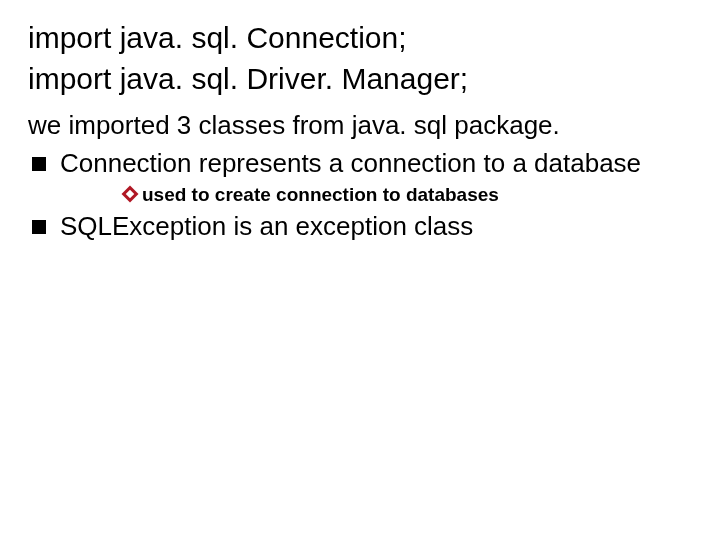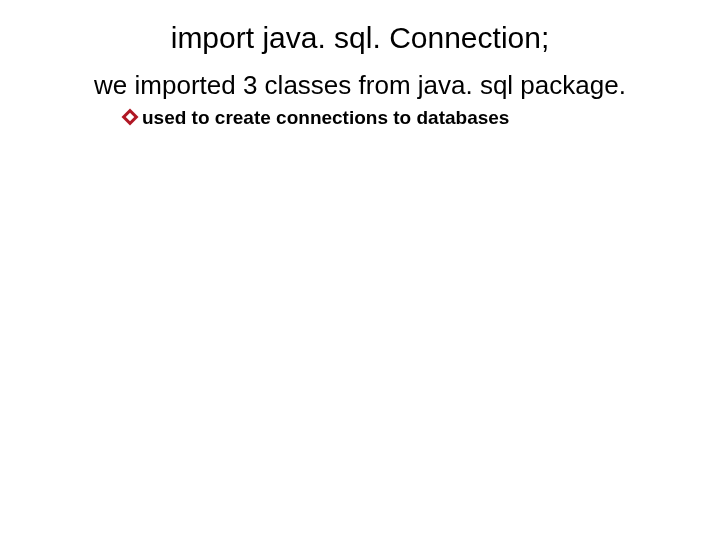--- a/index.html
+++ b/index.html
@@ -7,21 +7,20 @@
     padding: 0;
     background: #ffffff;
     width: 720px;
     height: 540px;
     font-family: Arial, Helvetica, sans-serif;
     color: #000;
     overflow: hidden;
   }
   .slide {
     padding: 18px 28px 18px 28px;
-    text-align: center;
   }
   .import-block {
     font-size: 30px;
     line-height: 1.35;
     margin-bottom: 10px;
   }
   .import-line { white-space: nowrap; }
   .kw-weak { font-weight: 400; }
   .class-bold { font-weight: 400; }
   .explain {
@@ -83,26 +82,37 @@
 </style>
 </head>
 <body>
 
 <div class="slide">
 
   <div class="import-block">
     <div class="import-line">
       <span class="kw-weak">import java. sql. </span><span class="class-bold">Connection</span><span class="kw-weak">;</span>
     </div>
+    <div class="import-line">
+      <span class="kw-weak">import java. sql. </span><span class="class-bold">Driver. Manager</span><span class="kw-weak">;</span>
+    </div>
   </div>
 
   <div class="explain">
     <div class="lead">we imported 3 classes from java. sql  package.</div>
 
+    <div class="bullet-row">
+      <span class="sq"></span>
+      <span class="bullet-text">Connection represents a connection to a database</span>
+    </div>
 
     <div class="sub-row">
       <span class="diamond"></span>
-      <span class="sub-text">used to create connections to databases</span>
+      <span class="sub-text">used to create connection to databases</span>
     </div>
 
+    <div class="bullet-row">
+      <span class="sq"></span>
+      <span class="bullet-text">SQLException is an exception class</span>
+    </div>
 
   </div>
 </div>
 
 </body></html>

